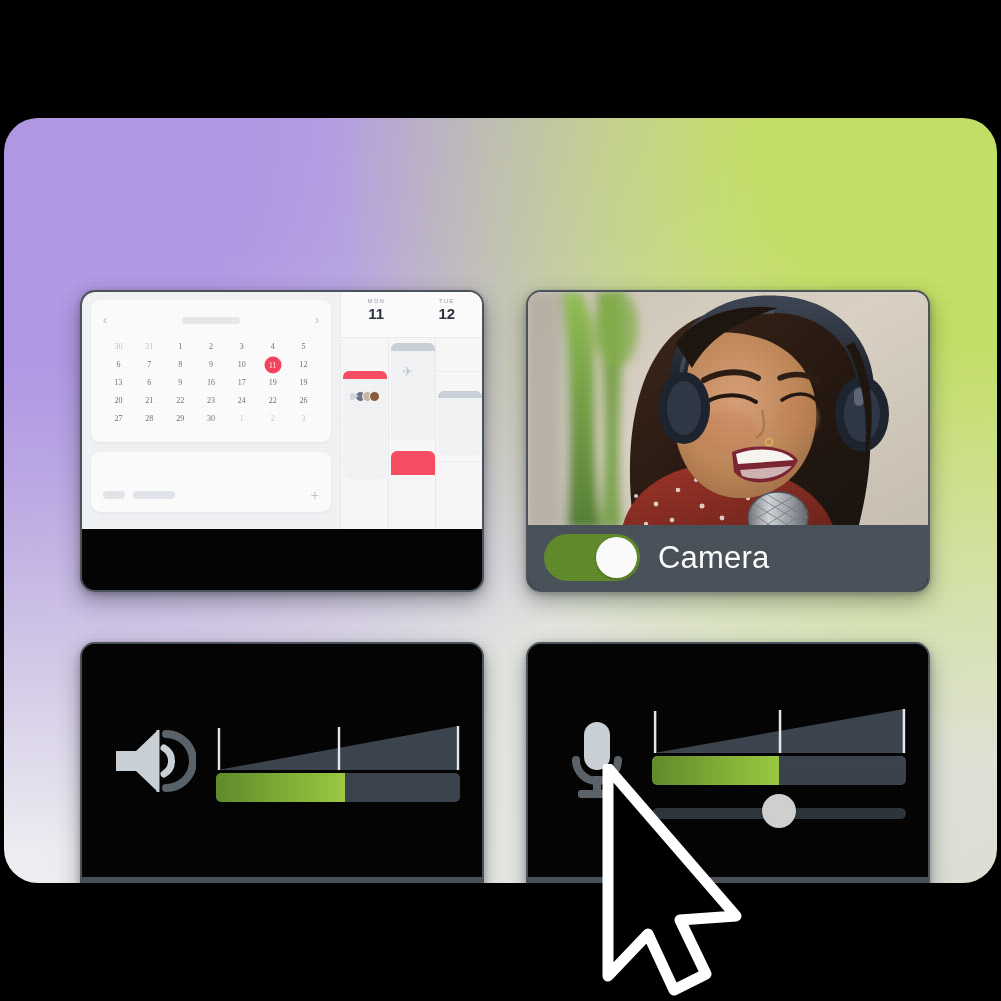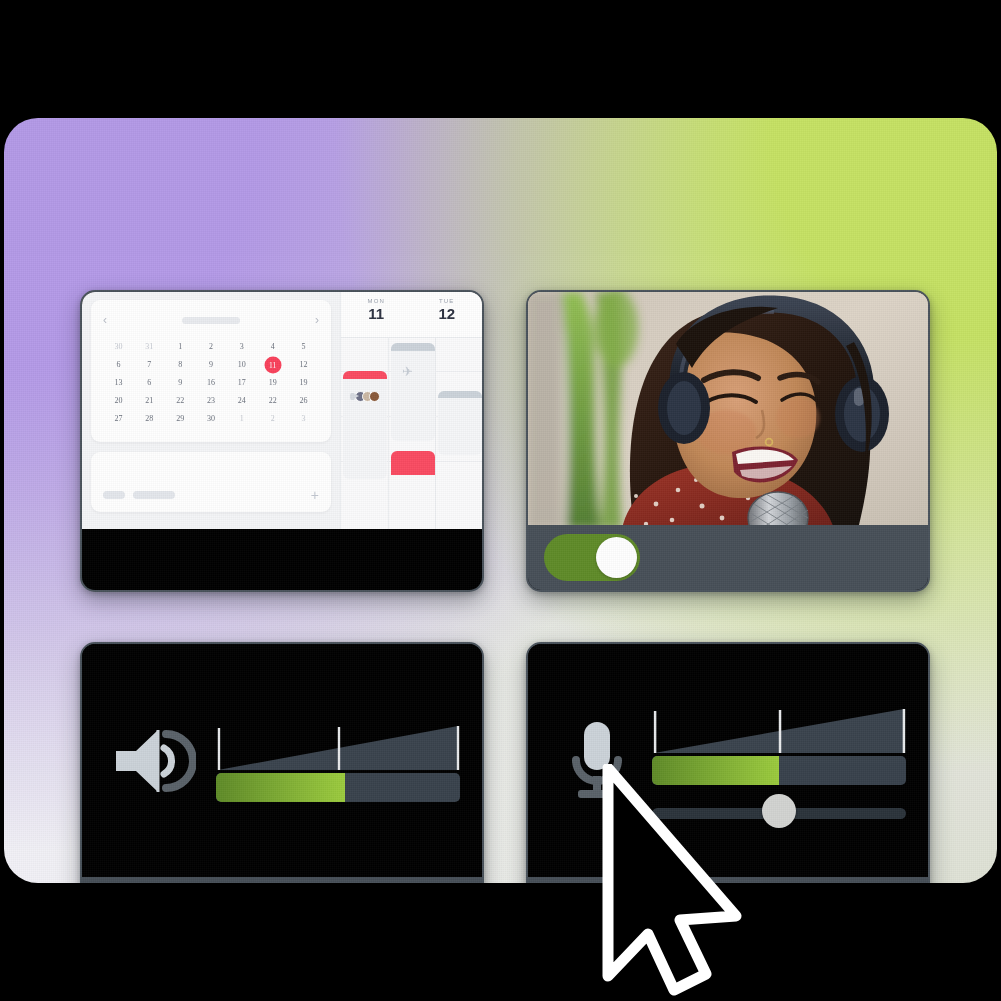--- a/index.html
+++ b/index.html
@@ -375,20 +375,21 @@
               </g>
             </g>
           </svg>
         </div>
       </div>
 
       <div class="toggle-bar">
         <div class="switch">
           <div class="knob"></div>
         </div>
+        <div class="toggle-label">Camera</div>
       </div>
     </div>
 
     <div class="panel" id="panel-audio">
       <div class="panel-body">
         <div class="meter-wrap">
 
           <div style="flex:none;">
             <svg width="86" height="74" viewBox="0 0 86 74">
               <path d="M6 27 H26 L48 6 V68 L26 47 H6 Z" fill="#ccd3d9"></path>

